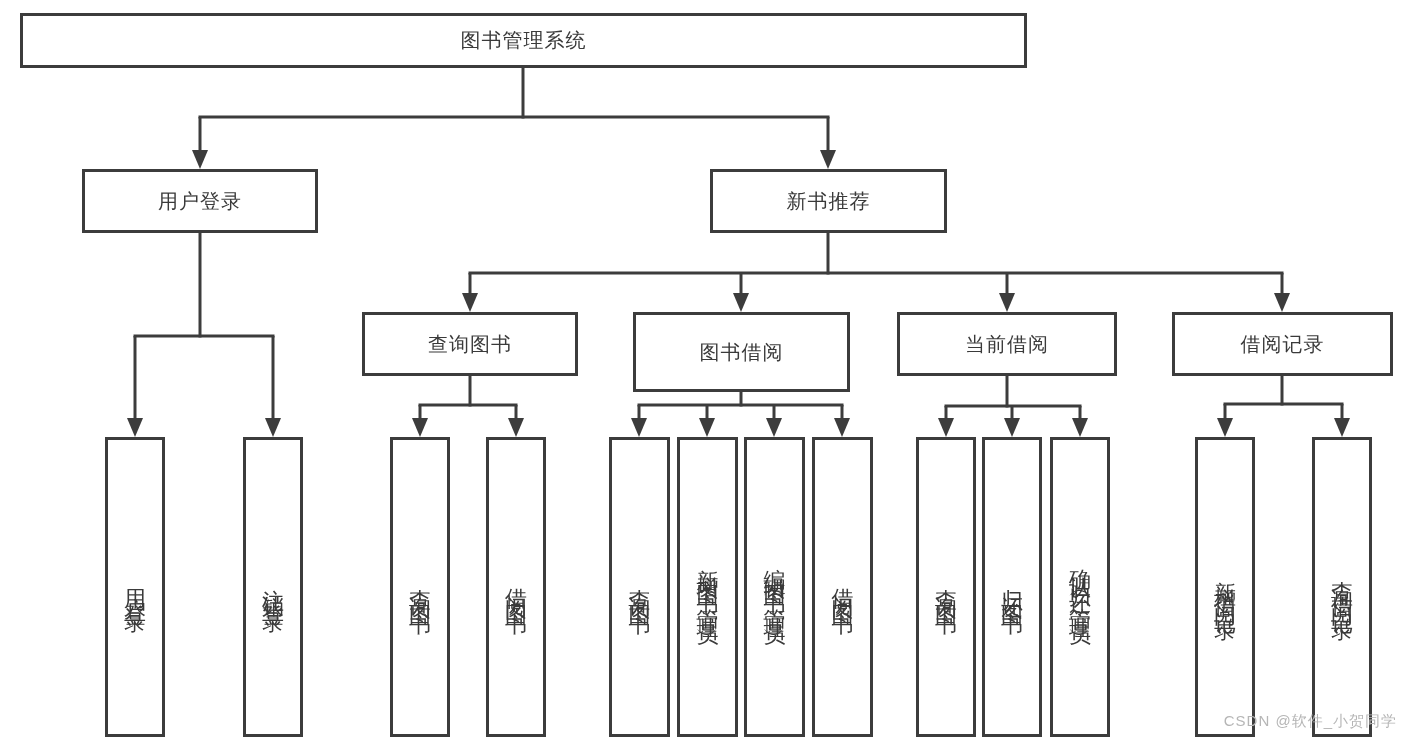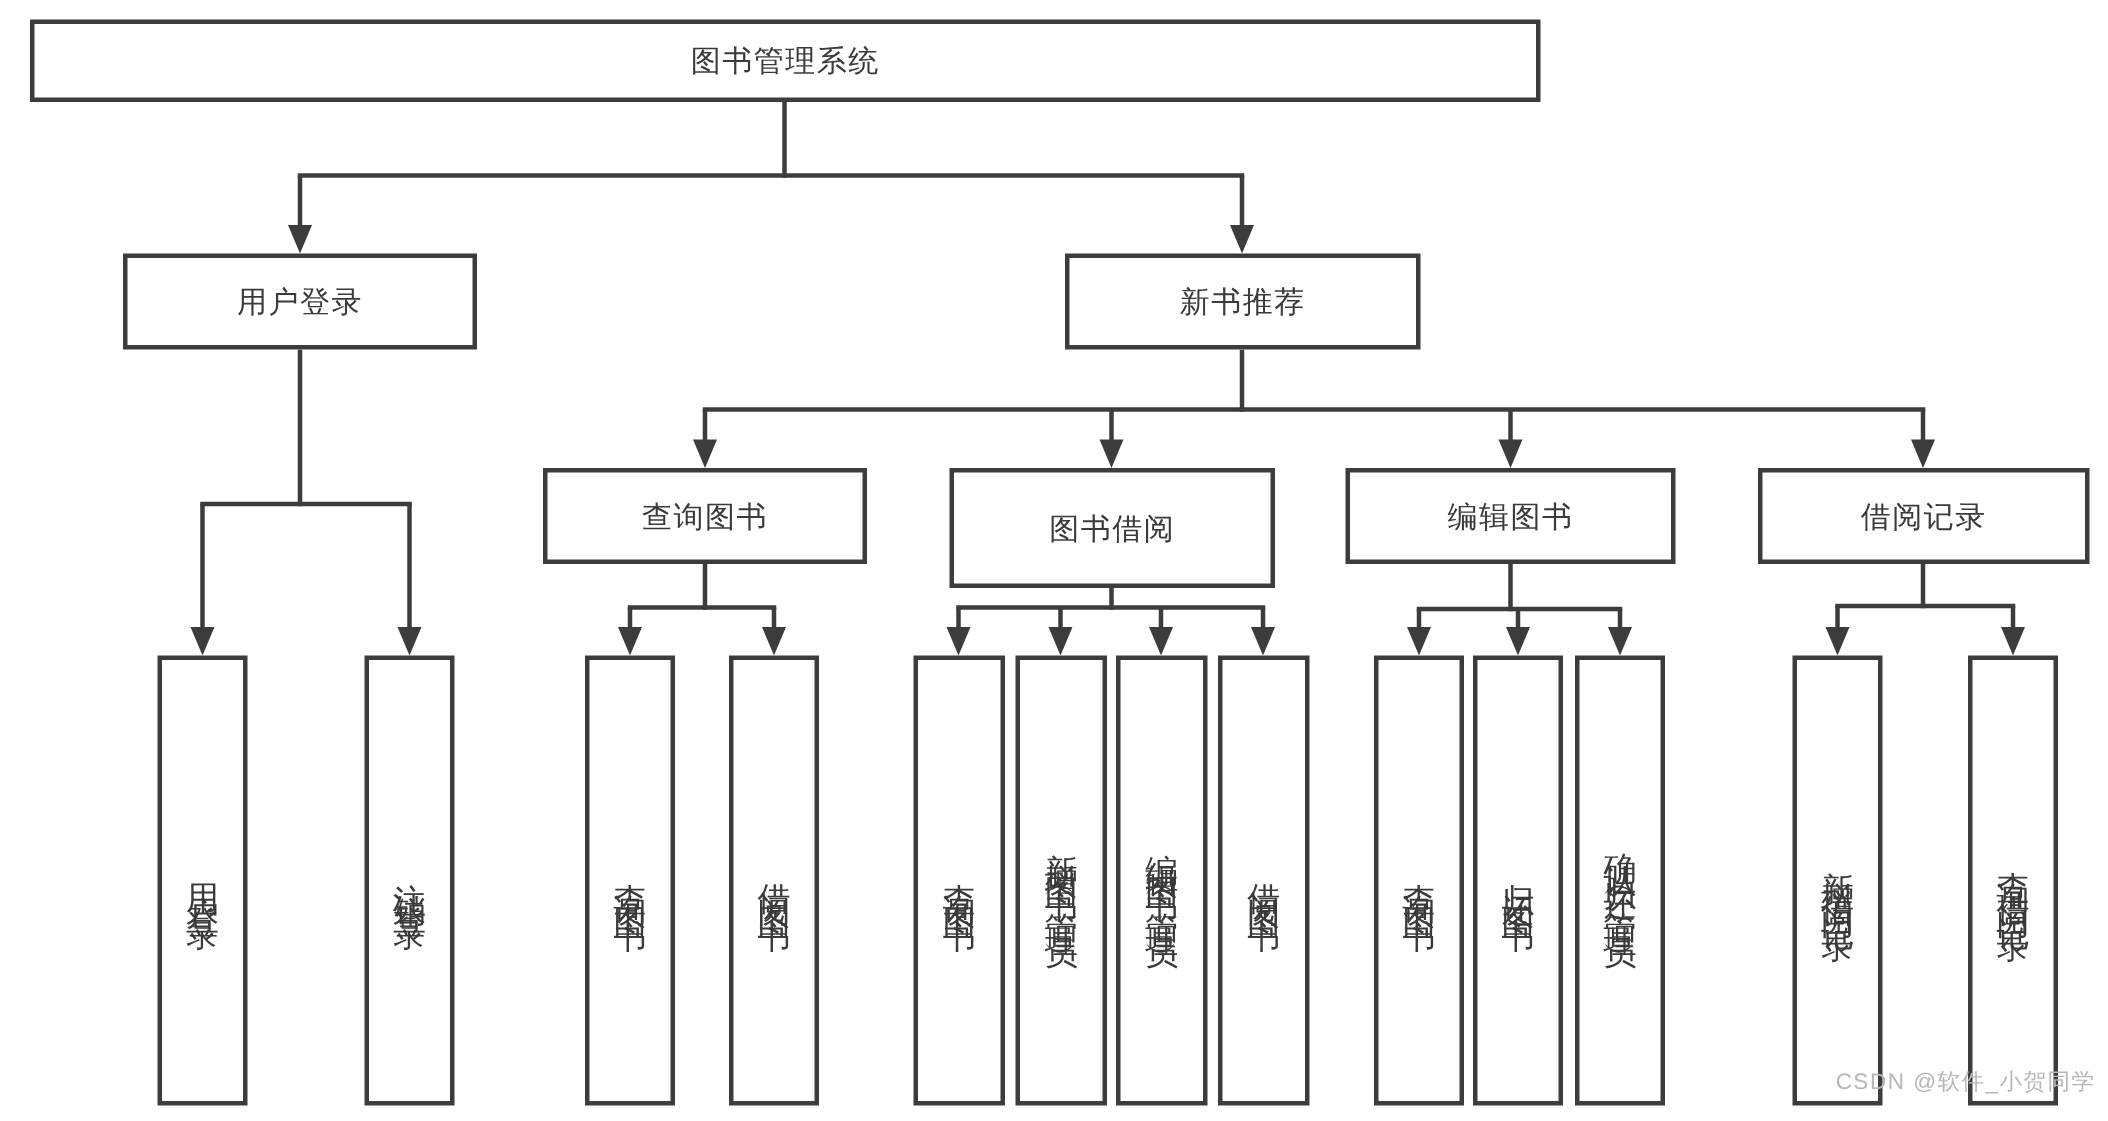--- a/index.html
+++ b/index.html
@@ -129,21 +129,21 @@
     <span class="label">新书推荐</span>
   </div>
 
   <div class="node h" style="left:362px;top:312px;width:216px;height:64px">
     <span class="label">查询图书</span>
   </div>
   <div class="node h" style="left:633px;top:312px;width:217px;height:80px">
     <span class="label">图书借阅</span>
   </div>
   <div class="node h" style="left:897px;top:312px;width:220px;height:64px">
-    <span class="label">编辑图书</span>
+    <span class="label">当前借阅</span>
   </div>
   <div class="node h" style="left:1172px;top:312px;width:221px;height:64px">
     <span class="label">借阅记录</span>
   </div>
 
   <div class="node leaf" style="left:105px;top:437px;width:60px;height:300px">
     <span class="label">用户登录</span>
   </div>
   <div class="node leaf" style="left:243px;top:437px;width:60px;height:300px">
     <span class="label">注销登录</span>

